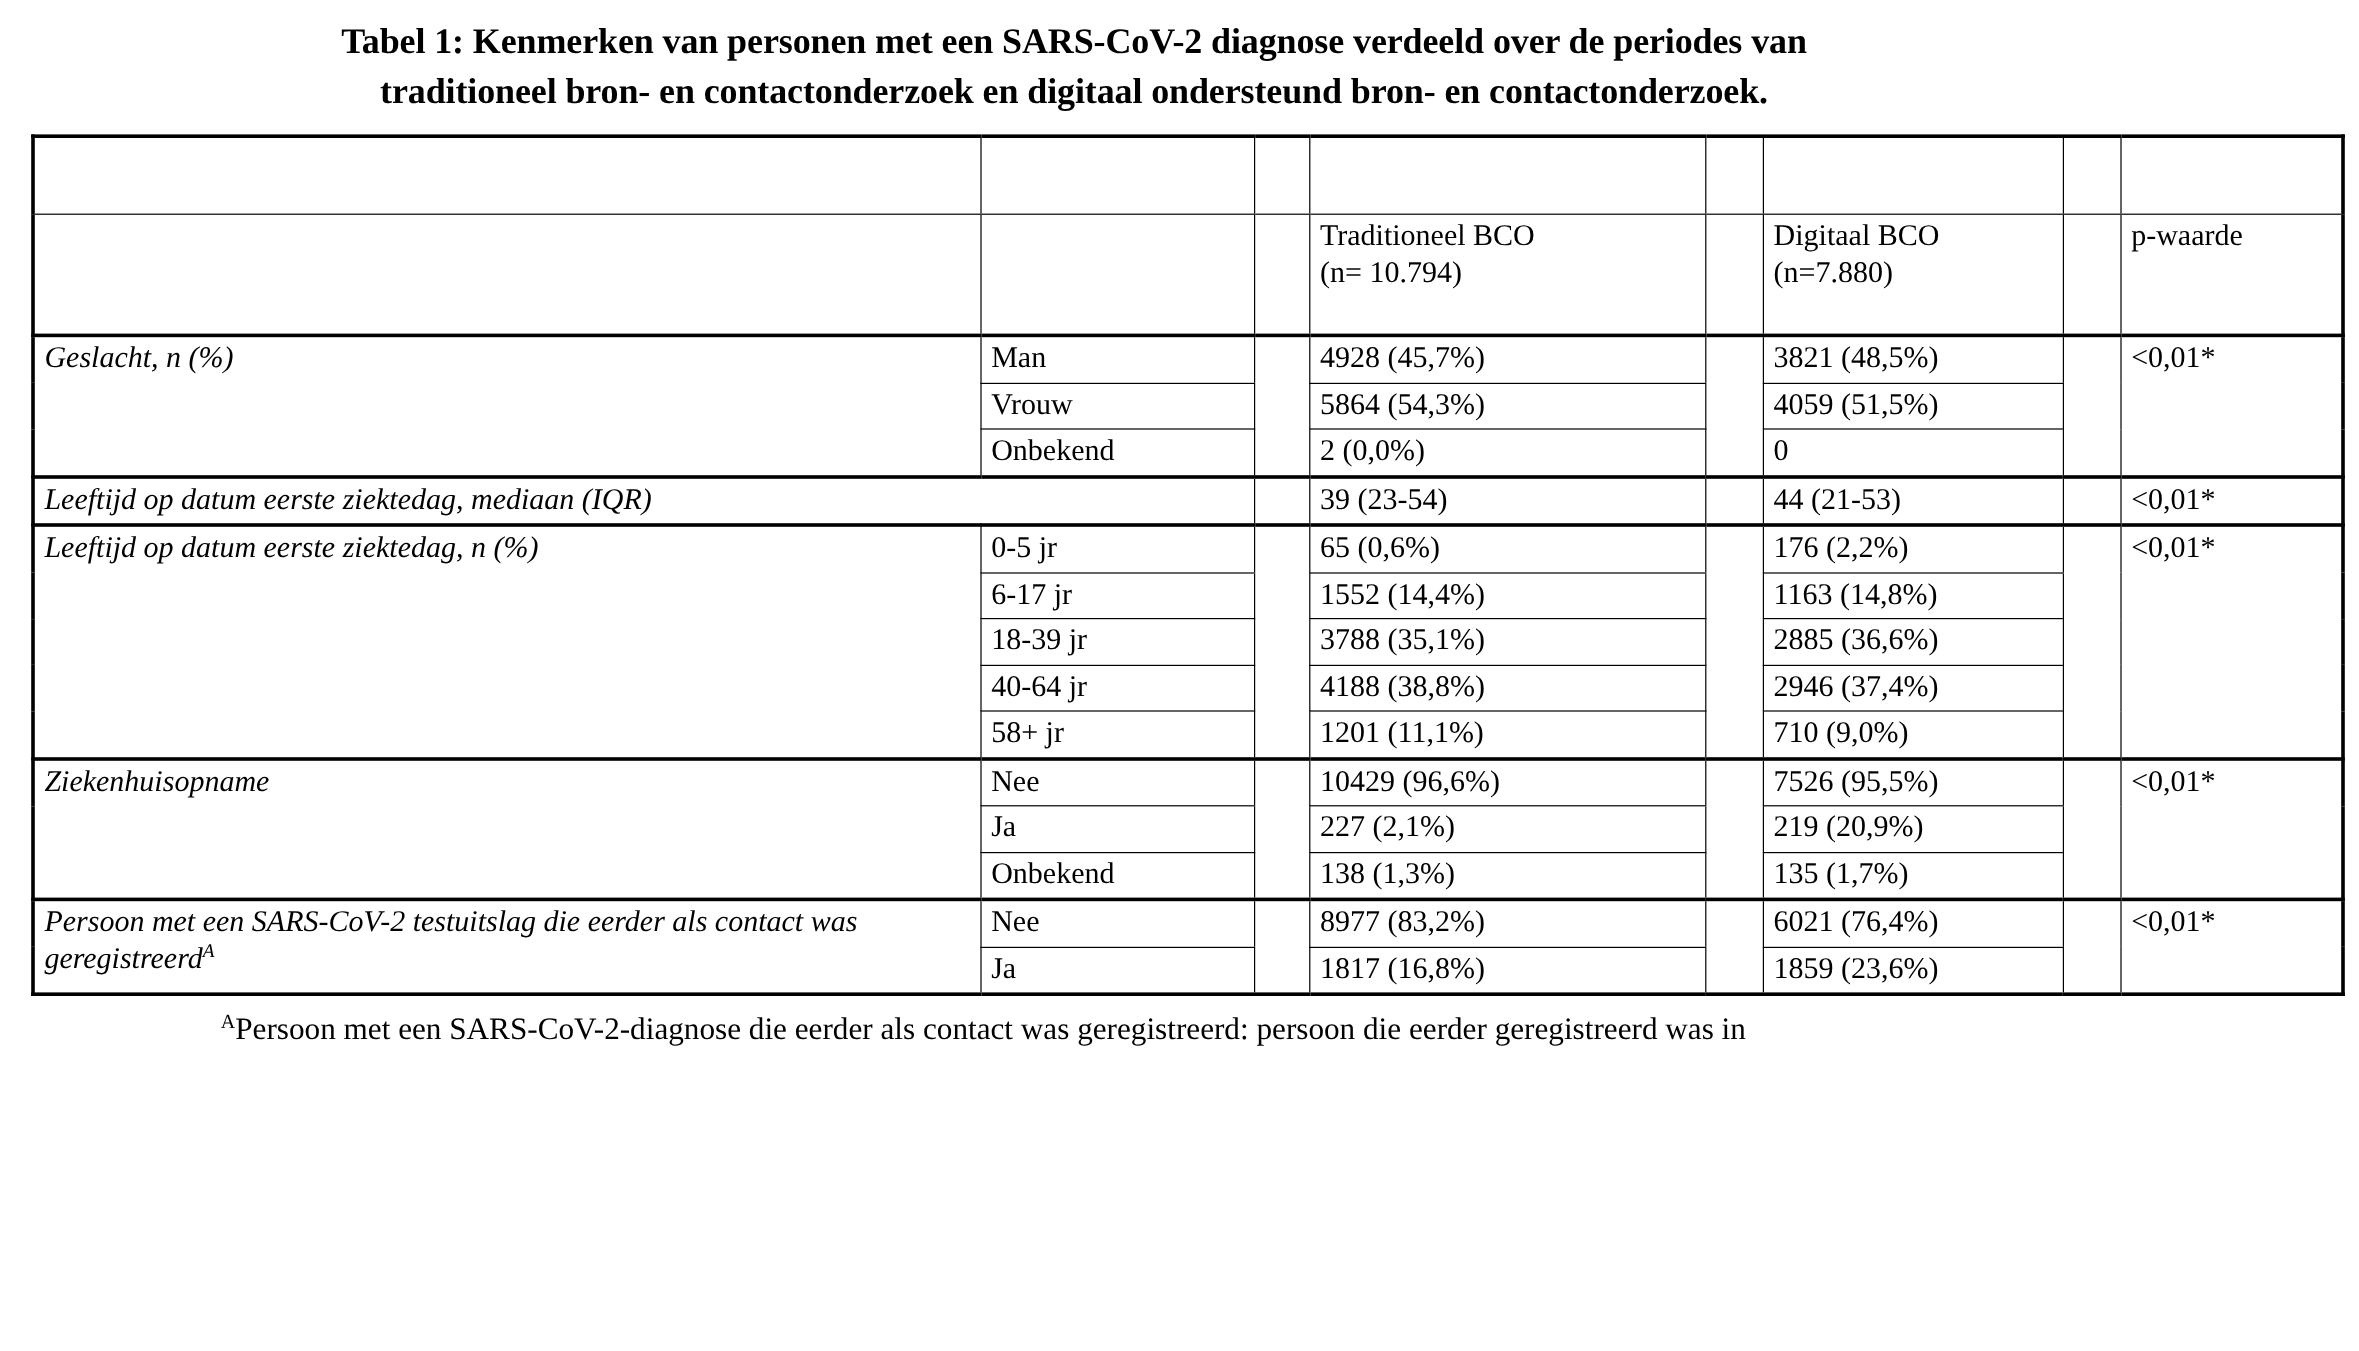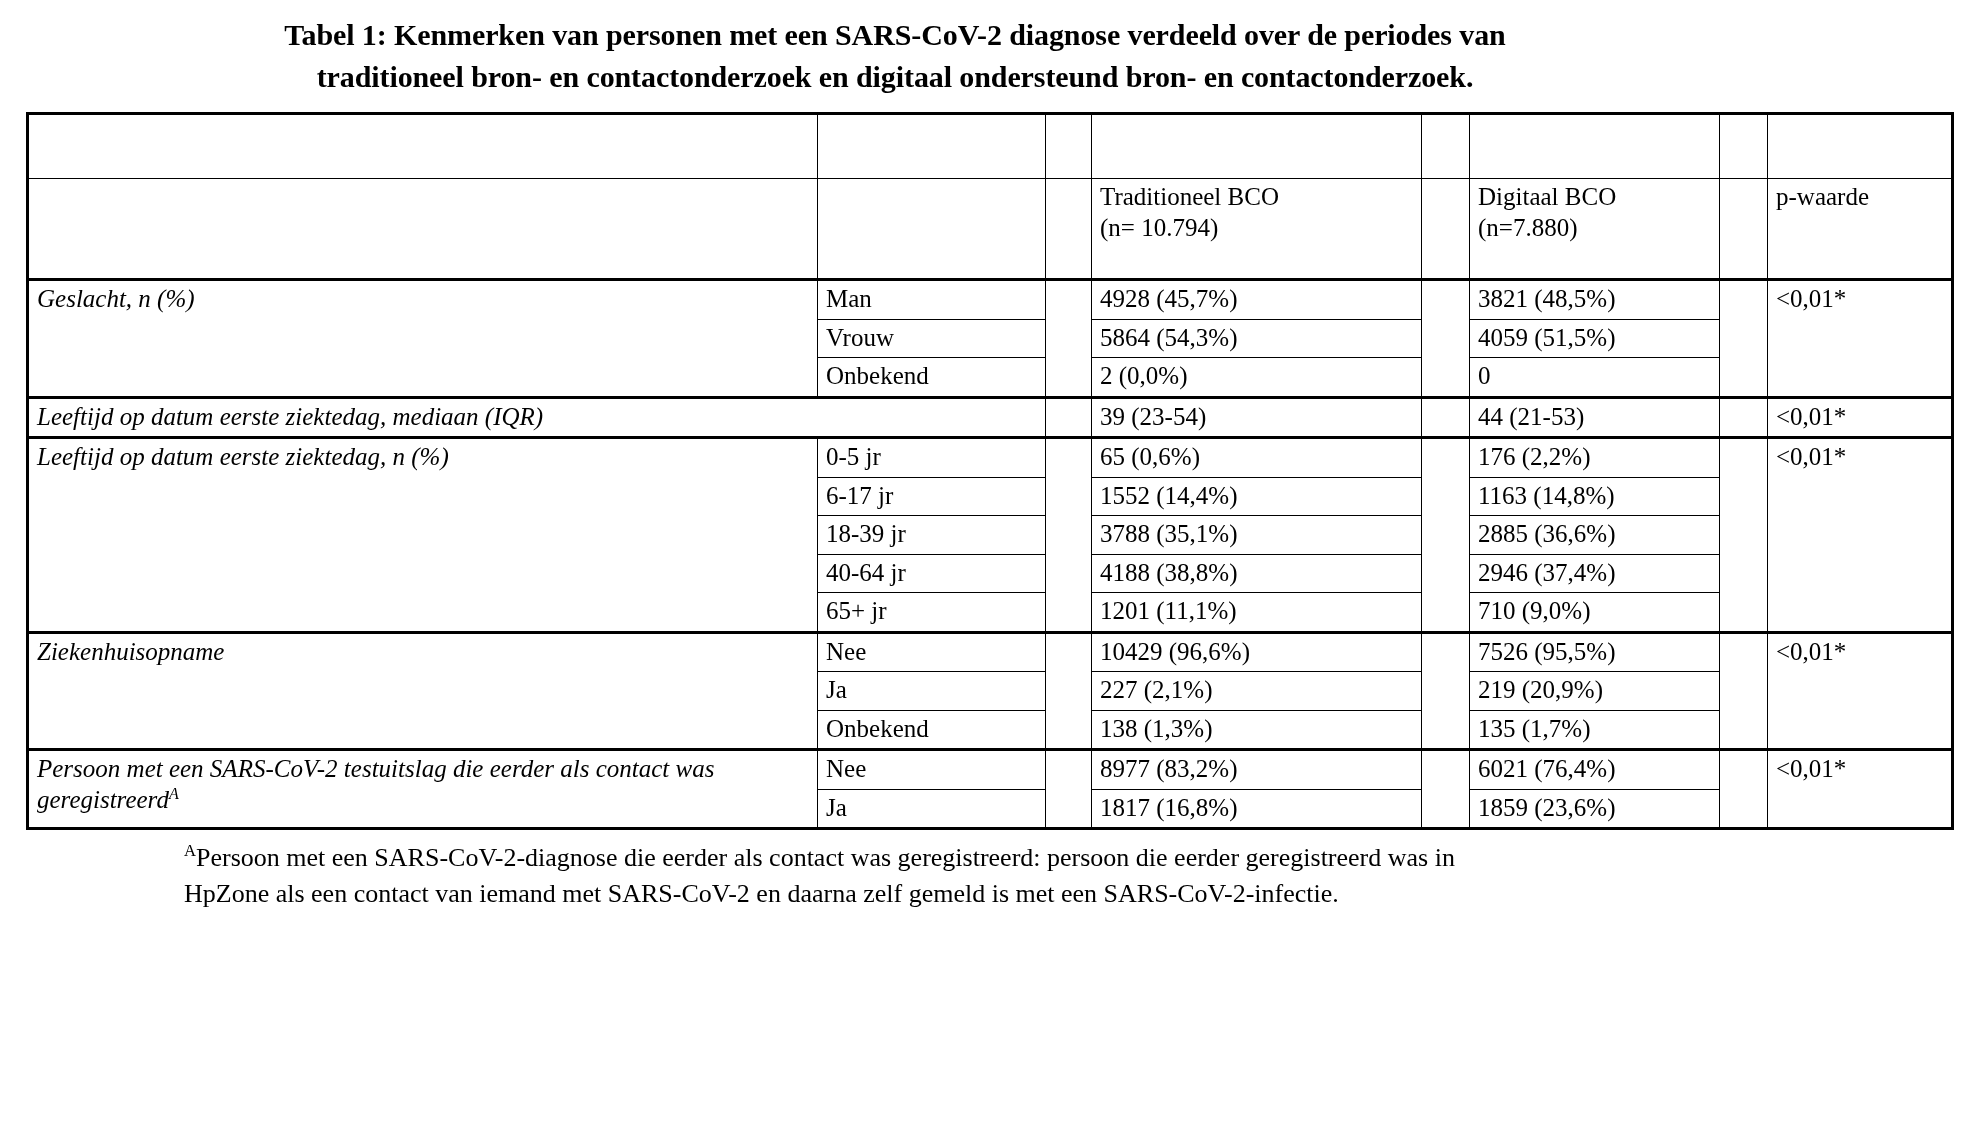--- a/index.html
+++ b/index.html
@@ -182,21 +182,21 @@
         <td class="bl bb-thin">18-39 jr</td>
         <td class="bl bb-thin">3788 (35,1%)</td>
         <td class="bl bb-thin">2885 (36,6%)</td>
       </tr>
       <tr>
         <td class="bl bb-thin">40-64 jr</td>
         <td class="bl bb-thin">4188 (38,8%)</td>
         <td class="bl bb-thin">2946 (37,4%)</td>
       </tr>
       <tr>
-        <td class="bl bb-thick">65+ jr</td>
+        <td class="bl bb-thick">58+ jr</td>
         <td class="bl bb-thick">1201 (11,1%)</td>
         <td class="bl bb-thick">710 (9,0%)</td>
       </tr>
 
       <tr>
         <td rowspan="3" class="bl-thick bb-thick">Ziekenhuisopname</td>
         <td class="bl bb-thin">Nee</td>
         <td rowspan="3" class="bl bb-thick"></td>
         <td class="bl bb-thin">10429 (96,6%)</td>
         <td rowspan="3" class="bl bb-thick"></td>
@@ -228,16 +228,16 @@
       <tr>
         <td class="bl bb-thick">Ja</td>
         <td class="bl bb-thick">1817 (16,8%)</td>
         <td class="bl bb-thick">1859 (23,6%)</td>
       </tr>
 
     </tbody>
   </table>
 
   <div class="footnotes">
-    <p><sup class="note">A</sup><span>Persoon met een SARS-CoV-2-diagnose die eerder als contact was geregistreerd: persoon die eerder geregistreerd was in</span><br><span class="fn-indent">HpZone als een contact van iemand met SARS-CoV-2 en daarna zelf gemeld is met een SARS-CoV-2-infectie.</span></p>
+    <p><sup class="note">A</sup><span>Persoon met een SARS-CoV-2-diagnose die eerder als contact was geregistreerd: persoon die eerder geregistreerd was in</span><br></p>
   </div>
 
 </div>
 
 </body></html>

